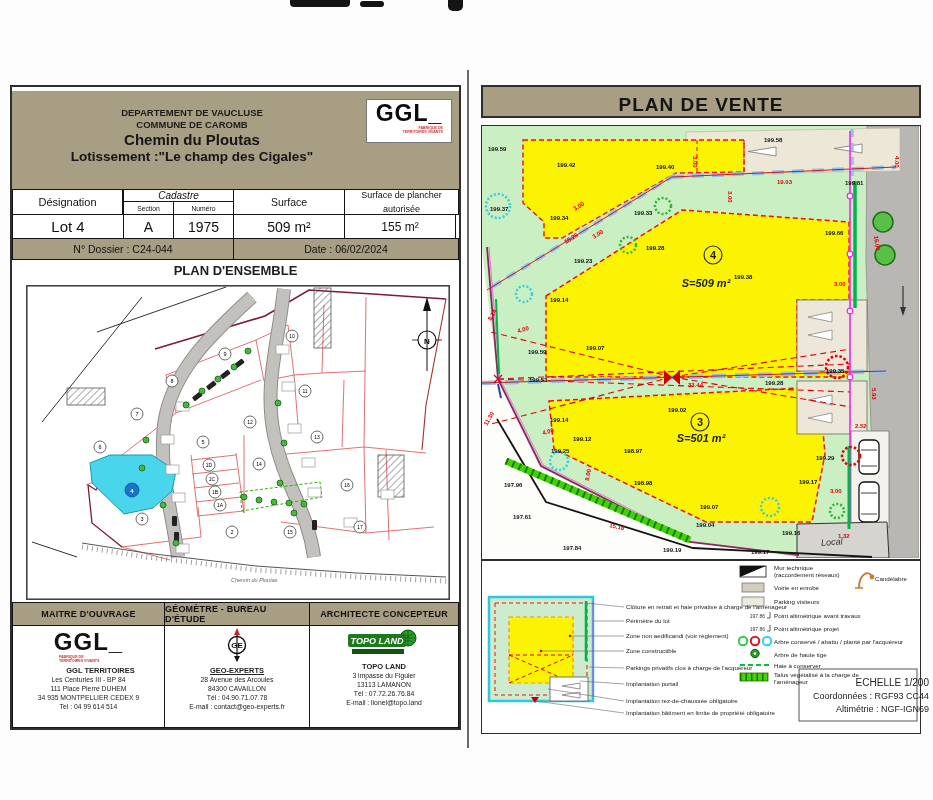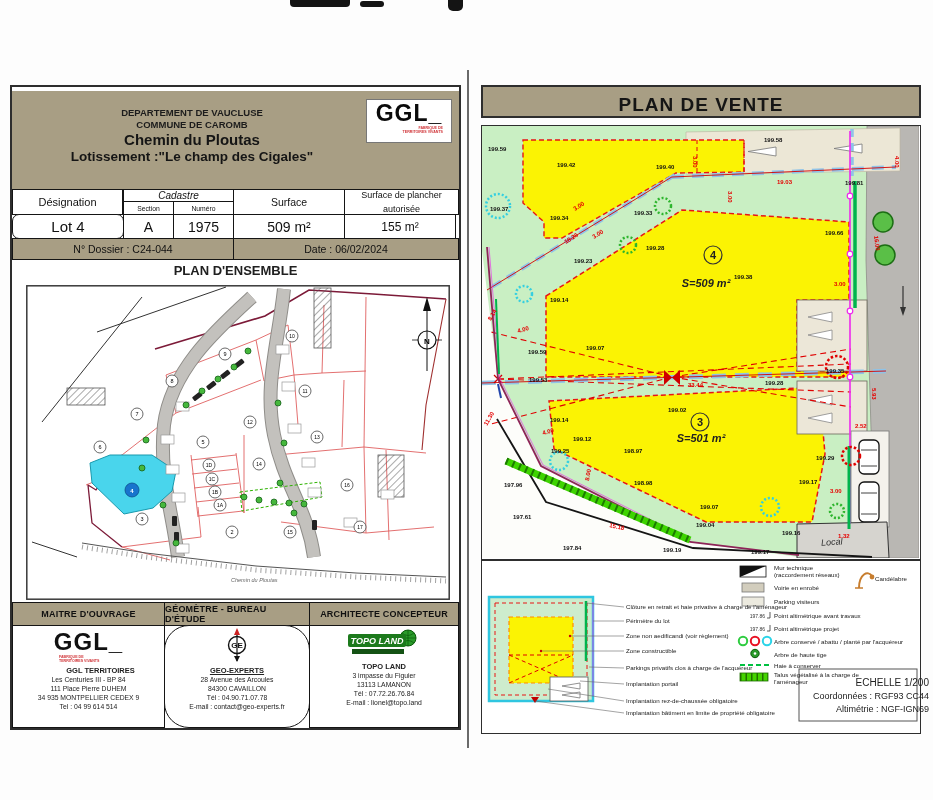--- a/index.html
+++ b/index.html
@@ -53,21 +53,21 @@
       <div class="cell" style="left:161px;top:12px;width:61px;height:14px;font-size:6.8px;">
           <span>Numéro</span>
         </div>
       <div class="cell" style="left:221px;top:0;width:112px;height:26px;font-size:10.5px;">
           <span>Surface</span>
         </div>
       <div class="cell" style="left:332px;top:0;width:115px;height:26px;font-size:9px;line-height:14px;padding:0 6px;">
           <span>Surface de plancher autorisée</span>
         </div>
 
-      <div class="cell" style="left:0;top:25px;width:112px;height:25px;font-size:15px;border-radius:7px;">
+      <div class="cell" style="left:0;top:25px;width:112px;height:25px;font-size:15px;">
           <span>Lot 4</span>
         </div>
       <div class="cell" style="left:111px;top:25px;width:51px;height:25px;font-size:14px;">
           <span>A</span>
         </div>
       <div class="cell" style="left:161px;top:25px;width:61px;height:25px;font-size:14px;">
           <span>1975</span>
         </div>
       <div class="cell" style="left:221px;top:25px;width:112px;height:25px;font-size:14px;">
           <span>509 m²</span>
@@ -305,21 +305,21 @@
         <div style="font-size:24px;font-weight:900;letter-spacing:1px;line-height:26px;margin-top:3px;">GGL_</div>
         <div style="font-size:3.6px;color:#d03438;font-weight:bold;margin-left:46px;text-align:left;">FABRIQUE DE</div>
         <div style="font-size:3.6px;color:#d03438;font-weight:bold;margin-left:46px;text-align:left;">TERRITOIRES VIVANTS</div>
         <div class="small" style="font-weight:bold;font-size:7.5px;margin-top:3px;padding-left:24px;">GGL TERRITOIRES</div>
         <div class="small">Les Centuries III - BP 84</div>
         <div class="small">111 Place Pierre DUHEM</div>
         <div class="small">34 935 MONTPELLIER CEDEX 9</div>
         <div class="small">Tel : 04 99 614 514</div>
       </div>
 
-      <div class="fbox abs" style="left:152px;top:23px;width:146px;height:103px;border-radius:25px;">
+      <div class="fbox abs" style="left:152px;top:23px;width:146px;height:103px;">
         <svg width="30" height="34" viewBox="0 0 30 34" style="margin-top:2px;">
           <line x1="15" y1="4" x2="15" y2="33" stroke="#111" stroke-width="1.2"></line>
           <polygon points="12,7 18,7 15,0" fill="#c22"></polygon>
           <polygon points="12,28 18,28 15,34" fill="#111"></polygon>
           <circle cx="15" cy="17" r="8.5" fill="none" stroke="#111" stroke-width="1.4"></circle>
           <text x="15" y="20" font-size="8" font-weight="bold" text-anchor="middle" fill="#111">GE</text>
         </svg>
         <div class="small" style="font-weight:bold;font-size:7.5px;text-decoration:underline;">GEO-EXPERTS</div>
         <div class="small">28 Avenue des Arcoules</div>
         <div class="small">84300 CAVAILLON</div>

